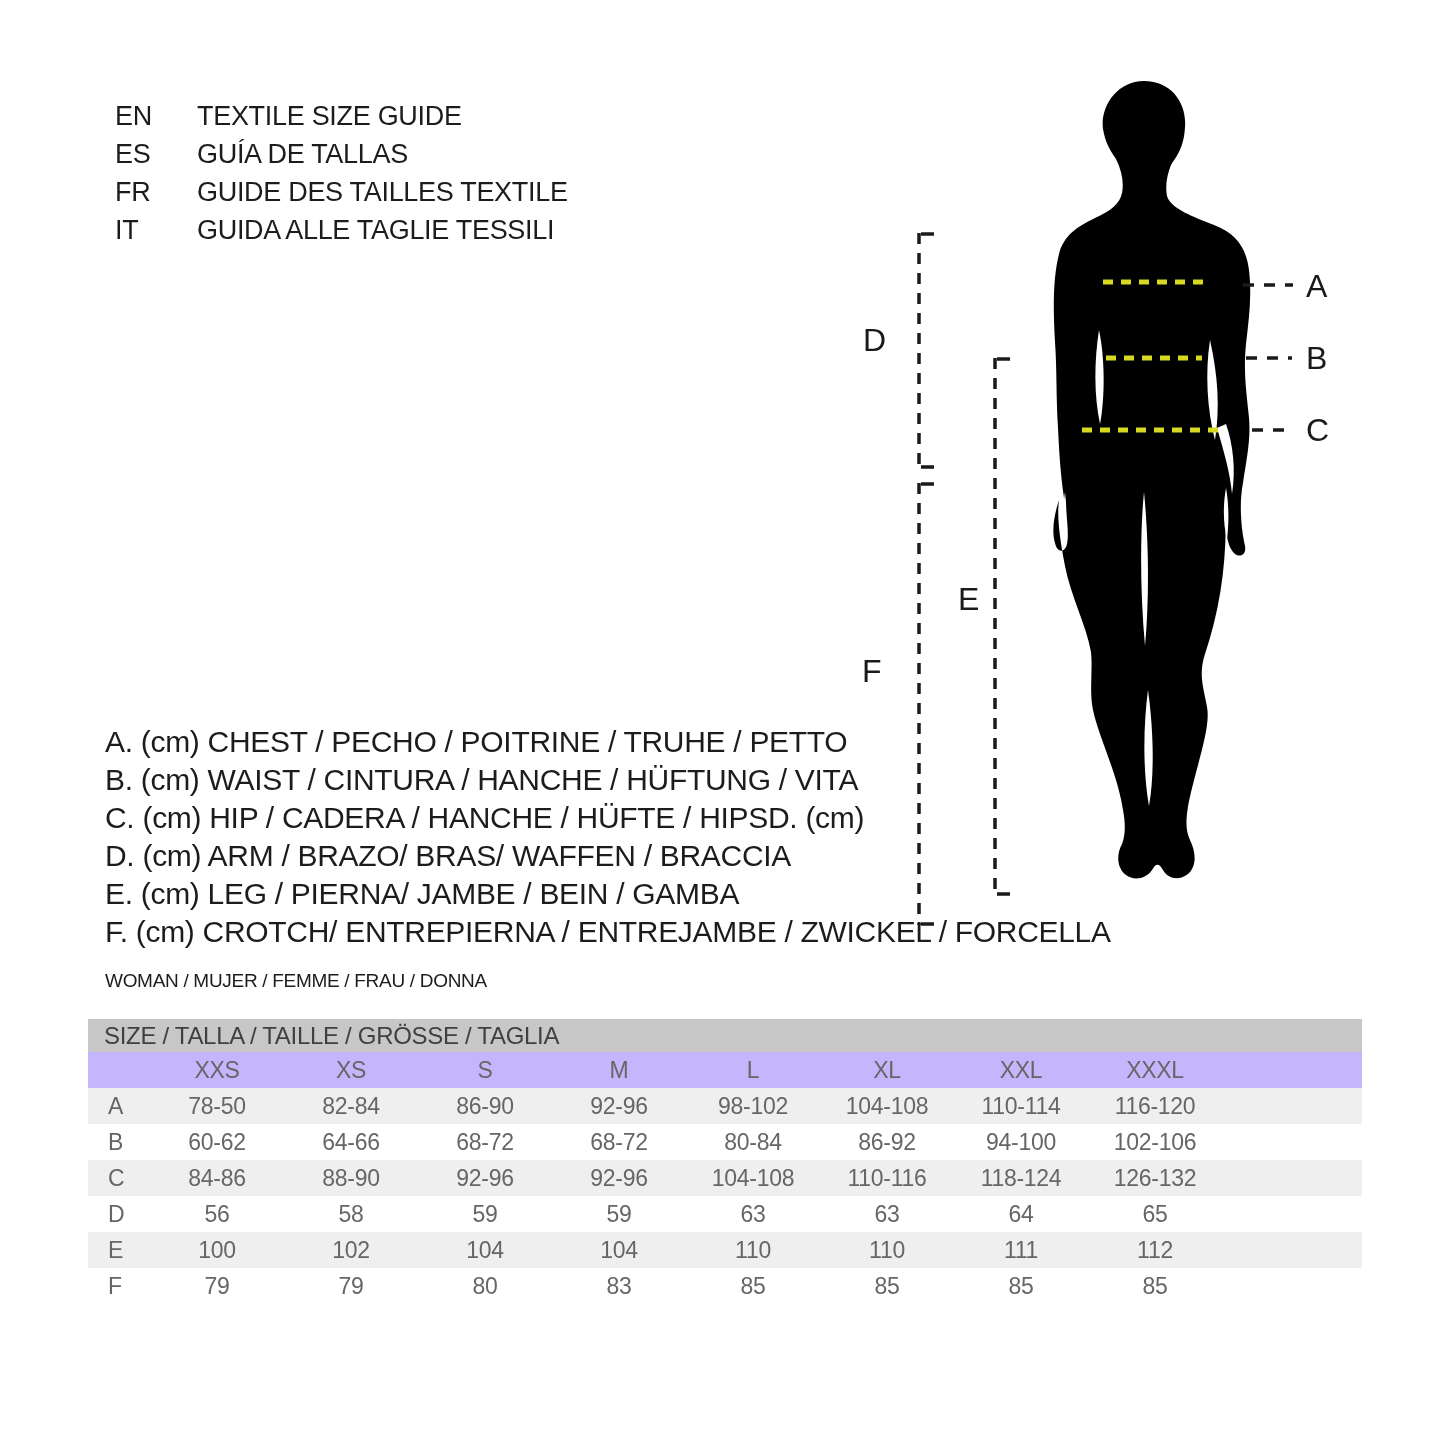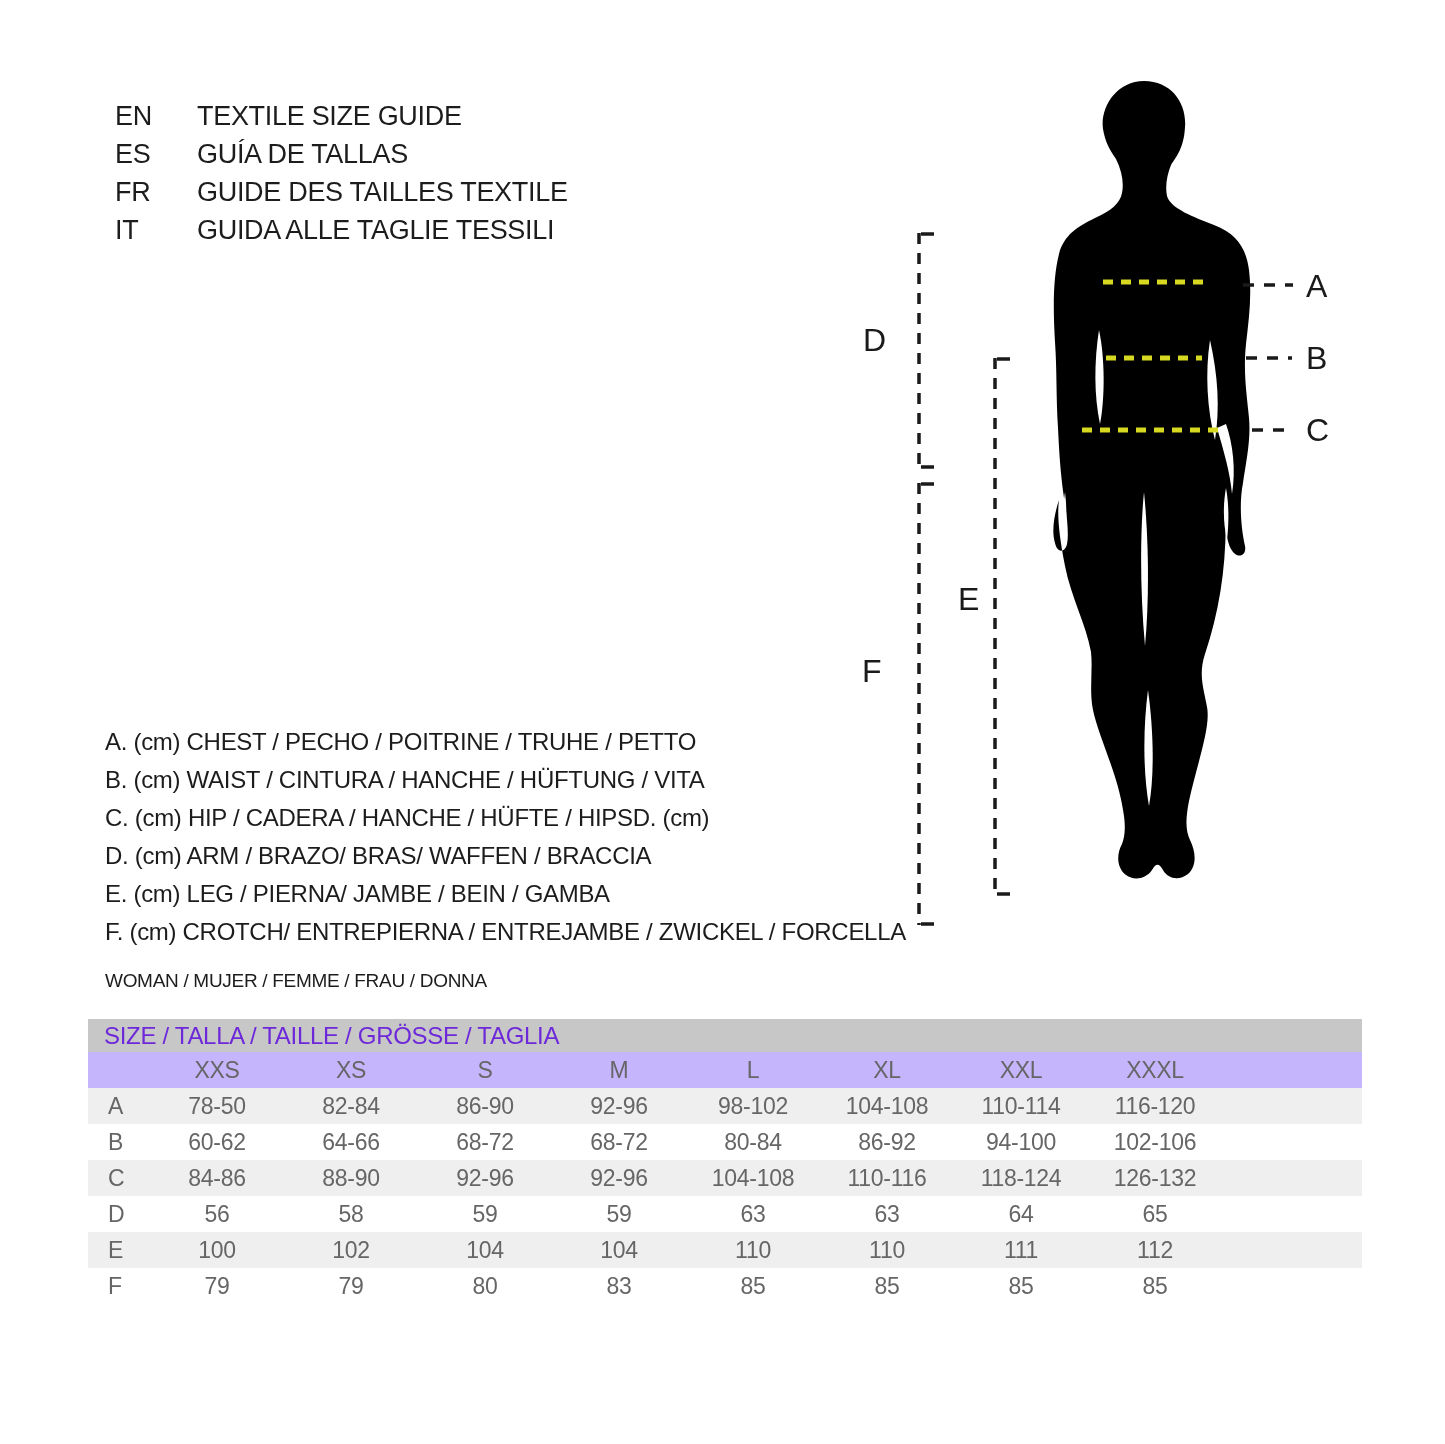--- a/index.html
+++ b/index.html
@@ -6,27 +6,27 @@
   body{
     position:relative;width:1445px;height:1444px;overflow:hidden;
     font-family:"Liberation Sans",sans-serif;color:#1c1c1c;
     letter-spacing:-0.3px;
   }
   
   .lang-block{position:absolute;left:105px;top:97px;font-size:27px;line-height:38px;margin-left:10px;}
   .lang-row{display:flex;}
   .lang-code{width:82px;flex:0 0 82px;}
   
-  .measure-list{position:absolute;left:105px;top:723px;font-size:24px;line-height:38px;}
+  .measure-list{position:absolute;left:105px;top:723px;font-size:30px;line-height:38px;}
   
   .gender-title{position:absolute;left:105px;top:970px;font-size:19px;}
   
   .size-table{position:absolute;left:88px;top:1019px;width:1274px;font-size:23px;color:#666;}
   .size-table .bar{
-    background:#c7c7c7;color:#6d28d9;height:33px;line-height:33px;
+    background:#c7c7c7;color:#404040;height:33px;line-height:33px;
     padding-left:16px;font-size:24px;
   }
   .size-table table{border-collapse:collapse;width:100%;table-layout:fixed;}
   .size-table td,.size-table th{
     height:36px;padding:0;text-align:center;font-weight:normal;
     white-space:nowrap;overflow:hidden;
   }
   .size-table th.rowlabel{text-align:left;padding-left:20px;}
   .size-table tr.band{background:#efefef;}
   .size-table tr.sizes-row{background:#c4b5fd;}

